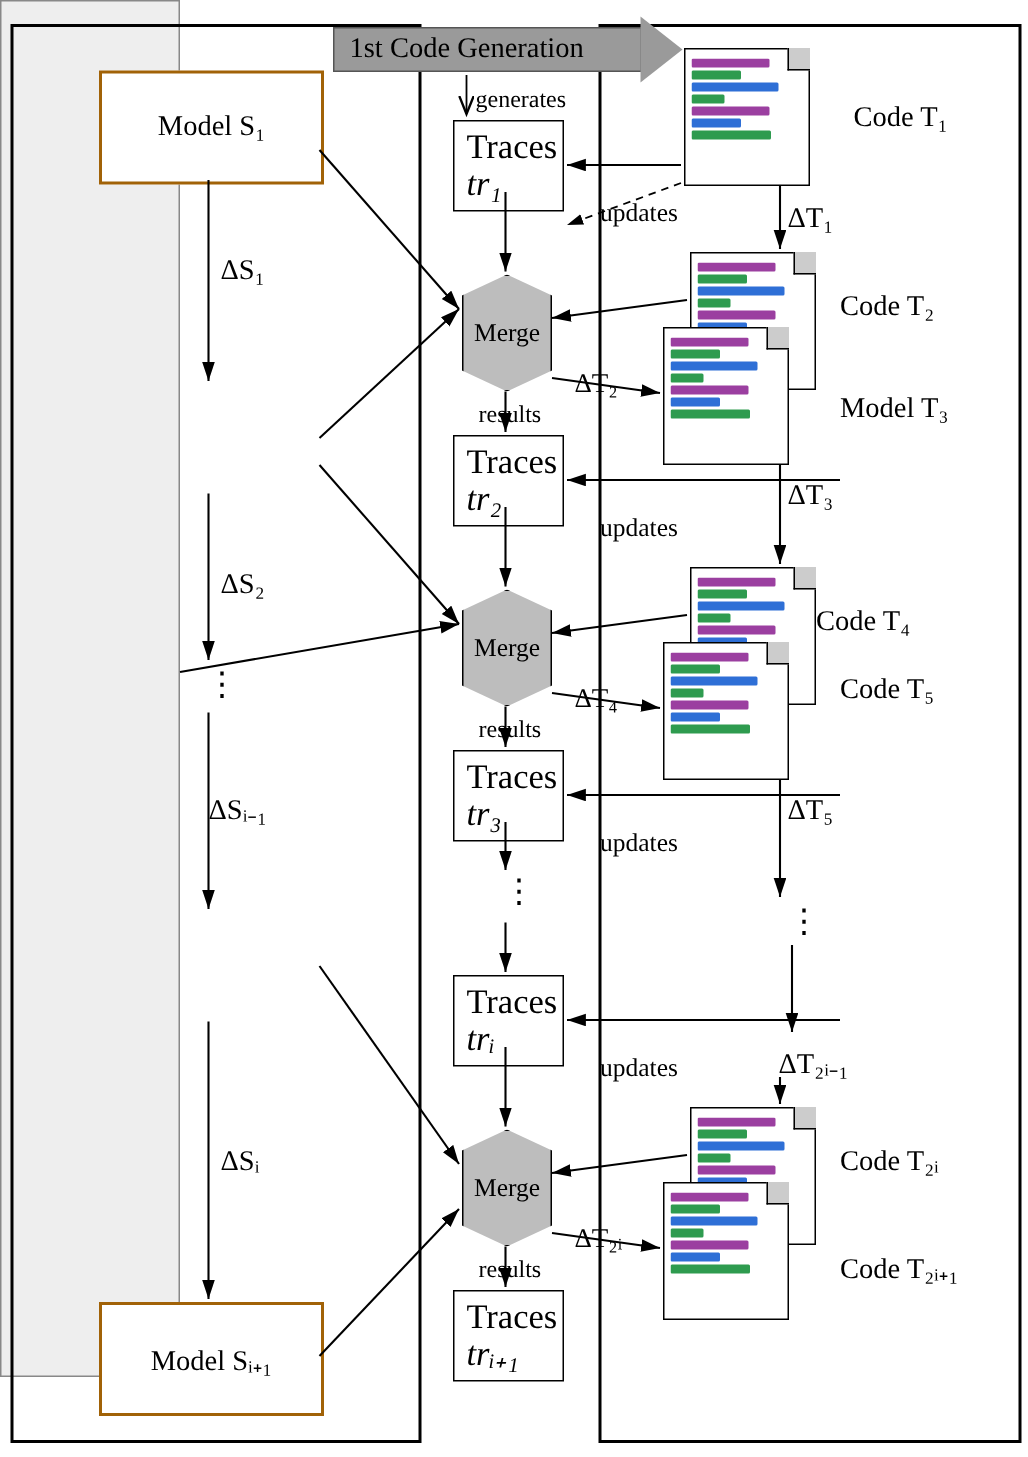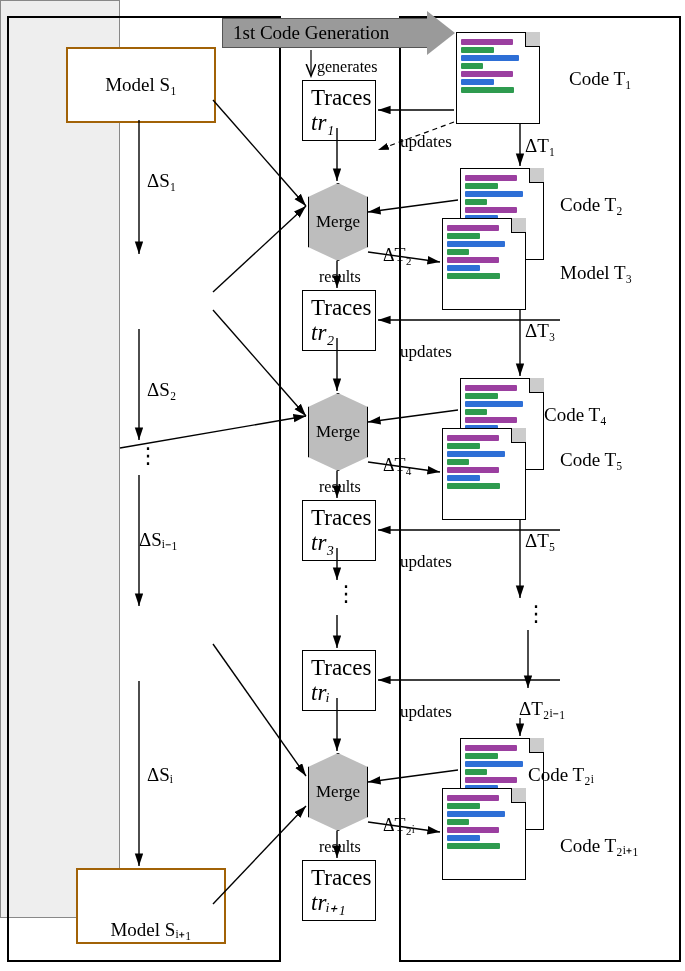--- a/index.html
+++ b/index.html
@@ -144,21 +144,21 @@
   </div>
 
   <div class="model-box" style="left:66px; top:47px; width:146px; height:72px;">
       <span>Model S₁</span>
     </div>
   <div class="label" style="left:147px; top:170px;">ΔS₁</div>
   <div class="label" style="left:147px; top:379px;">ΔS₂</div>
   <div class="vdots" style="left:137px; top:452px;">⋮</div>
   <div class="label" style="left:139px; top:526px;text-align:center;">ΔSᵢ₋₁</div>
   <div class="label" style="left:147px; top:764px;">ΔSᵢ</div>
-  <div class="model-box" style="left:76px; top:868px; width:146px; height:72px;align-items:flex-end;">
+  <div class="model-box" style="left:66px; top:868px; width:146px; height:72px;">
       <span>Model Sᵢ₊₁</span>
     </div>
 
   <div class="label" style="left:317px; top:58px; font-size:16px;">generates</div>
 
   <div class="traces-box" style="left:302px; top:80px; width:56px;">
     <div>Traces</div>
       <div class="sub">tr₁</div>
   </div>
 
@@ -280,21 +280,21 @@
     <div class="inner">
       <div class="code-line cl-purple"></div>
         <div class="code-line cl-green cl-short"></div>
       <div class="code-line cl-blue"></div>
         <div class="code-line cl-green cl-vshort"></div>
       <div class="code-line cl-purple"></div>
         <div class="code-line cl-blue cl-short"></div>
       <div class="code-line cl-green"></div>
     </div>
   </div>
-  <div class="label" style="left:528px; top:764px;">Code T₂ᵢ</div>
+  <div class="label" style="left:560px; top:764px;">Code T₂ᵢ</div>
   <div class="code-doc" style="left:442px; top:788px;">
     <div class="fold"></div>
     <div class="inner">
       <div class="code-line cl-purple"></div>
         <div class="code-line cl-green cl-short"></div>
       <div class="code-line cl-blue"></div>
         <div class="code-line cl-green cl-vshort"></div>
       <div class="code-line cl-purple"></div>
         <div class="code-line cl-blue cl-short"></div>
       <div class="code-line cl-green"></div>

